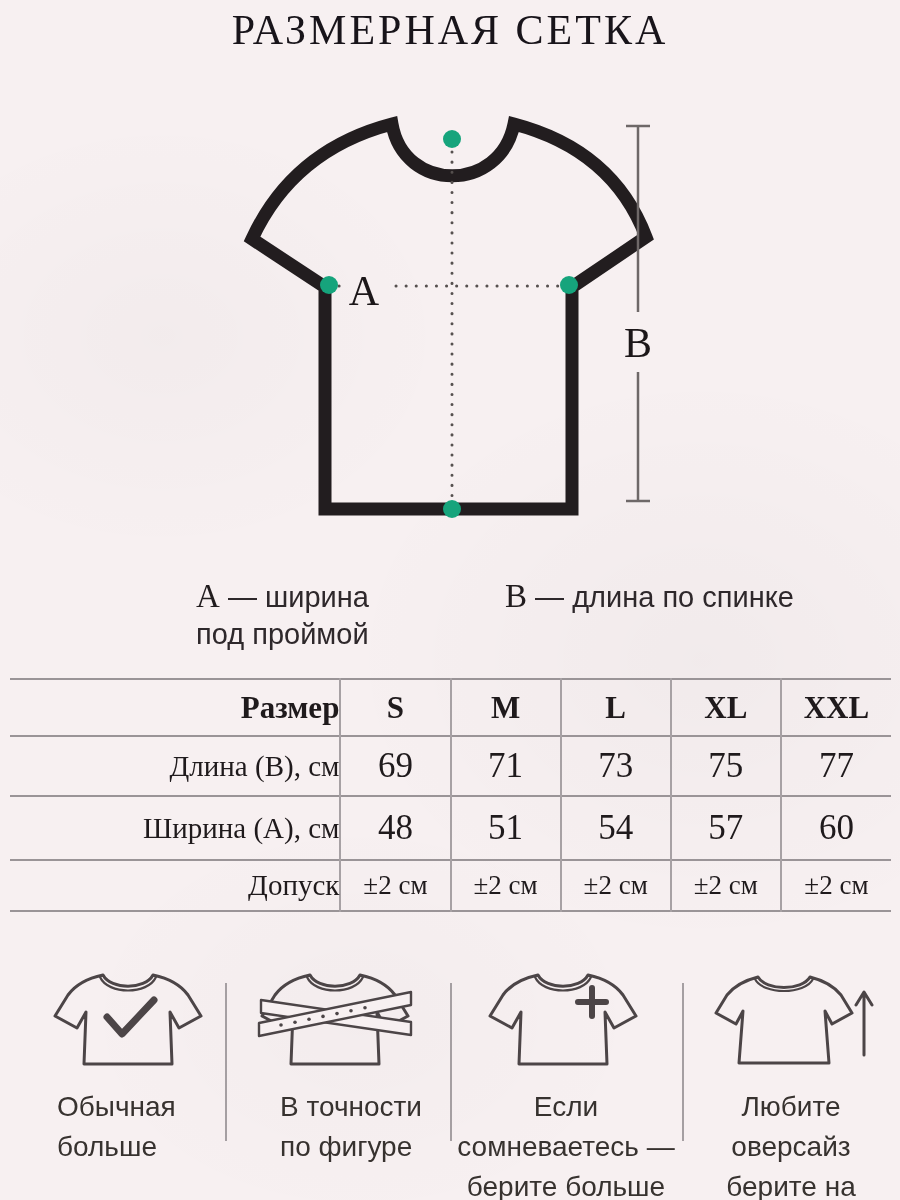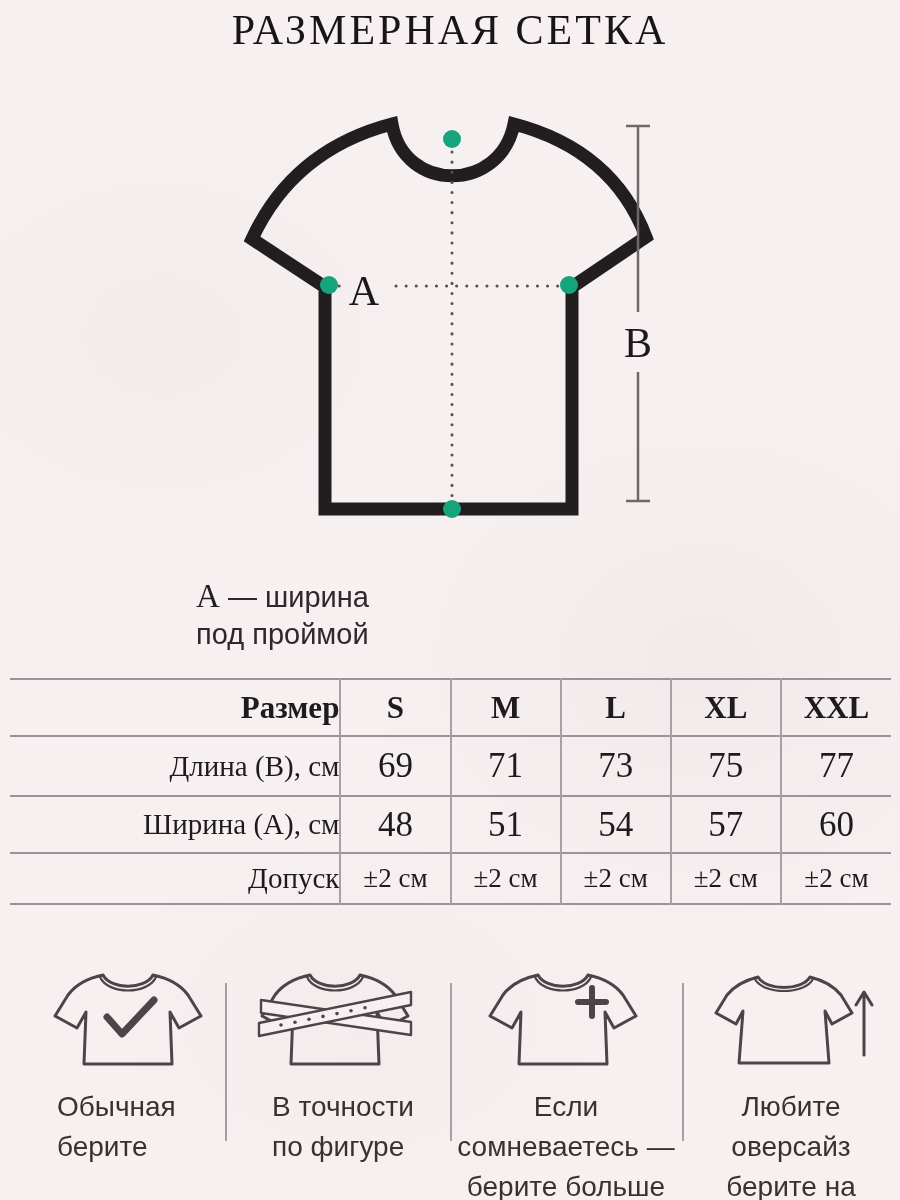--- a/index.html
+++ b/index.html
@@ -33,21 +33,21 @@
     border-collapse:collapse;table-layout:fixed;
     font-family:"Liberation Serif", serif;color:#1f1a1c;
   }
   table.size-table td{padding:0;text-align:center;vertical-align:middle;}
   table.size-table td.lbl{text-align:right;padding-left:18px;font-size:29px;font-weight:400;}
   table.size-table tr{border-top:2px solid #9a9497;}
   table.size-table tr.last{border-bottom:2px solid #9a9497;}
   table.size-table td+td{border-left:2px solid #a7a1a4;}
   table.size-table col.c0{width:330px;}
   table.size-table col.cs{width:110px;}
-  tr.hdr{height:57px;}  tr.r1{height:60px;}  tr.r2{height:57px;}  tr.last{height:51px;}
+  tr.hdr{height:57px;}  tr.r1{height:60px;}  tr.r2{height:64px;}  tr.last{height:51px;}
   .hdr td{font-size:31px;font-weight:600;}
   .num{font-size:35px;font-weight:400;}
   .tol{font-size:27px;font-weight:400;}
   
   .tip-divider{position:absolute;top:983px;height:158px;width:2px;background:#a59fa2;}
   .tip-icon{position:absolute;top:963px;}
   .tip-caption{position:absolute;top:1087px;font-size:28px;line-height:40px;color:#37322f;}
   .tip-caption.center{text-align:center;}
 </style>
 </head>
@@ -80,20 +80,23 @@
       <circle cx="452" cy="139" r="9"></circle>
       <circle cx="329" cy="285" r="9"></circle>
       <circle cx="569" cy="285" r="9"></circle>
       <circle cx="452" cy="509" r="9"></circle>
     </g>
   </svg>
 
   <div class="legend-a">
     <div><span class="legend-letter">A</span> <span>— ширина</span></div>
     <div class="l2">под проймой</div>
+  </div>
+  <div class="legend-b">
+    <span class="legend-letter">B</span> <span>— длина по спинке</span>
   </div>
 
   <table class="size-table">
     <colgroup>
         <col class="c0">
         <col class="cs">
         <col class="cs">
         <col class="cs">
         <col class="cs">
         <col class="cs">
@@ -138,39 +141,39 @@
   <div class="tip-divider" style="left:450px;"></div>
   <div class="tip-divider" style="left:682px;"></div>
 
   <svg class="tip-icon" style="left:46px;" width="170" height="115" viewBox="0 0 170 115" fill="none" stroke="#4c4547" stroke-width="3" stroke-linejoin="round" stroke-linecap="round">
     <path d="M57,12 C43,15 30,21 22,32 L9,53 L31,65 L40,49 L38,101 L126,101 L124,49 L133,65 L155,53 L142,32 C134,21 121,15 107,12 C99,27 65,27 57,12 Z"></path>
     <path d="M54,14 C62,32 102,32 110,14" stroke-width="2.2"></path>
     <path d="M61,54 L76,71 L108,37" stroke-width="7"></path>
   </svg>
   <div class="tip-caption" style="left:57px;">
     <div>Обычная</div>
-    <div>берите</div>
+    <div>больше</div>
   </div>
 
   <svg class="tip-icon" style="left:253px;" width="170" height="115" viewBox="0 0 170 115" fill="none" stroke="#4c4547" stroke-width="3" stroke-linejoin="round" stroke-linecap="round">
     <path d="M57,12 C43,15 30,21 22,32 L9,53 L31,65 L40,49 L38,101 L126,101 L124,49 L133,65 L155,53 L142,32 C134,21 121,15 107,12 C99,27 65,27 57,12 Z"></path>
     <path d="M54,14 C62,32 102,32 110,14" stroke-width="2.2"></path>
     <path d="M8,37 L158,59 L158,72 L8,50 Z" fill="#f7f0f1" stroke-width="2.4"></path>
     <path d="M6,73 L158,42 L158,29 L6,60 Z" fill="#f7f0f1" stroke-width="2.4"></path>
     <g fill="#4c4547" stroke="none">
       <circle cx="28" cy="62" r="1.8"></circle>
         <circle cx="42" cy="59.2" r="1.8"></circle>
         <circle cx="56" cy="56.3" r="1.8"></circle>
       <circle cx="70" cy="53.4" r="1.8"></circle>
         <circle cx="84" cy="50.6" r="1.8"></circle>
         <circle cx="98" cy="47.7" r="1.8"></circle>
       <circle cx="112" cy="44.8" r="1.8"></circle>
     </g>
   </svg>
-  <div class="tip-caption" style="left:272px;">
+  <div class="tip-caption" style="left:280px;">
     <div>В точности</div>
     <div>по фигуре</div>
   </div>
 
   <svg class="tip-icon" style="left:481px;" width="170" height="115" viewBox="0 0 170 115" fill="none" stroke="#4c4547" stroke-width="3" stroke-linejoin="round" stroke-linecap="round">
     <path d="M57,12 C43,15 30,21 22,32 L9,53 L31,65 L40,49 L38,101 L126,101 L124,49 L133,65 L155,53 L142,32 C134,21 121,15 107,12 C99,27 65,27 57,12 Z"></path>
     <path d="M54,14 C62,32 102,32 110,14" stroke-width="2.2"></path>
     <path d="M111,25 L111,53 M97,39 L125,39" stroke-width="6"></path>
   </svg>
   <div class="tip-caption center" style="left:450px;width:232px;">

